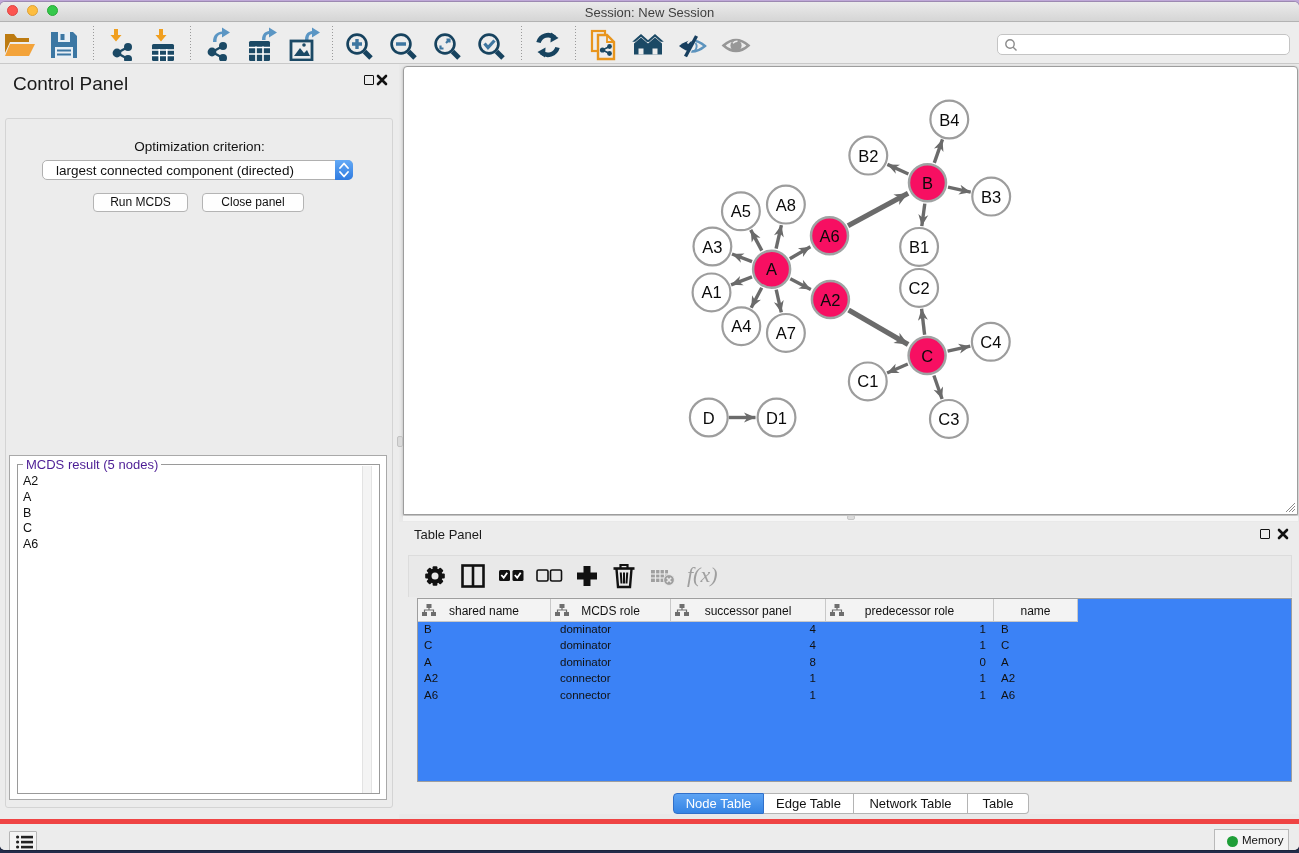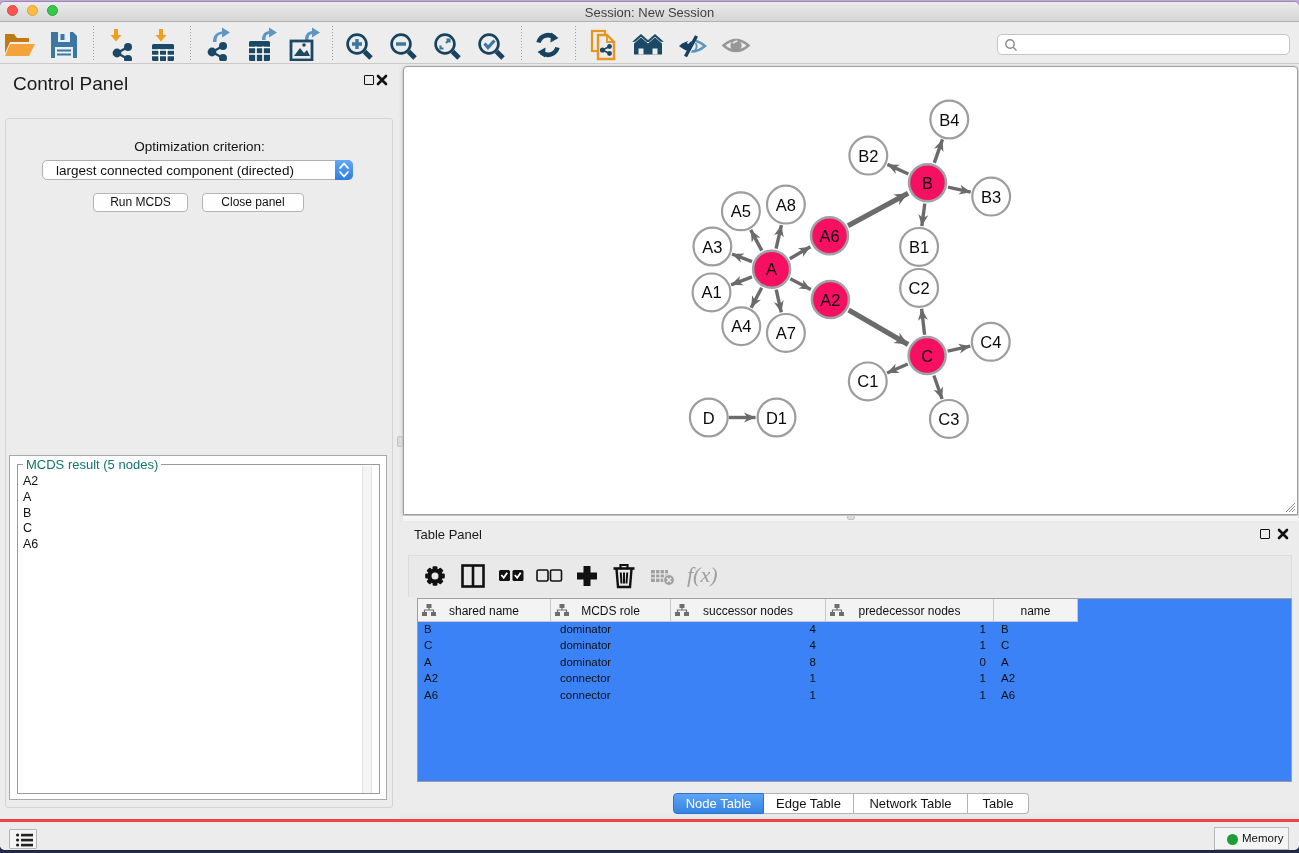--- a/index.html
+++ b/index.html
@@ -32,21 +32,21 @@
 .tab.last { border-radius:0 4px 4px 0; }
 .tab.sel { background:linear-gradient(#5da4f4,#3584e4); border-color:#3170c9; color:#fff; }
 #cp-body { position:absolute; left:5px; top:54px; width:388px; height:690px; background:#ececec; border:1px solid #d4d4d4; border-radius:3px; }
 #opt-label { position:absolute; left:0; width:100%; top:75px; text-align:center; font-size:13.5px; color:#111; }
 #combo { position:absolute; left:42px; top:96px; width:311px; height:20px; background:#fff; border:1px solid #b0b0b0; border-radius:5px; }
 #combo .txt { position:absolute; left:13px; top:2px; font-size:13.5px; color:#111; }
 #combo .btn { position:absolute; right:-1px; top:-1px; width:18px; height:20px; background:linear-gradient(#64aaf6,#2f7be0); border-radius:0 5px 5px 0; }
 .pushbtn { position:absolute; height:19px; background:#fefefe; border:1px solid #b4b4b4; border-radius:4px; font-size:12px; color:#111; text-align:center; line-height:17px; }
 #mcds-box { position:absolute; left:9px; top:391px; width:378px; height:345px; background:#fff; border:1px solid #a9a9a9; }
 #mcds-field { position:absolute; left:7px; top:8px; right:6px; bottom:5px; border:1px solid #9a9a9a; }
-#mcds-legend { position:absolute; left:5px; top:-8px; background:#fff; padding:0 3px; font-size:13px; color:#0f766e; }
+#mcds-legend { position:absolute; left:5px; top:-8px; background:#fff; padding:0 3px; font-size:13px; color:#4c1d95; }
 #mcds-list { position:absolute; left:13px; top:18px; font-size:12.5px; color:#111; line-height:15.8px; }
 #mcds-scroll { position:absolute; right:14px; top:10px; bottom:6px; width:10px; background:#f4f4f4; border-left:1px solid #e3e3e3; border-right:1px solid #e3e3e3; }
 
 
 #rp { position:absolute; left:399px; top:62px; width:900px; height:755px; background:#e9e9e9; }
 
 
 #nw { position:absolute; left:4px; top:2px; width:895px; height:449px; background:#fff; border:1px solid #9d9d9d; border-radius:4px 4px 0 0; box-shadow:0 1px 3px rgba(0,0,0,.25); }
 #nw-tb { position:absolute; left:0; top:0; width:100%; height:20px; background:linear-gradient(#f0f0f0,#d8d8d8); border-bottom:1px solid #aeaeae; border-radius:4px 4px 0 0; }
 #nw-tb .title { position:absolute; left:0; right:0; top:3px; text-align:center; font-size:12.5px; color:#333; }
@@ -58,21 +58,21 @@
 #tp-toolbar { position:absolute; left:9px; top:33px; width:884px; height:42px; background:#e9e9e9; border:1px solid #dcdcdc; border-bottom:none; }
 #tp-table { position:absolute; left:18px; top:76px; width:875px; height:184px; background:#3b82f6; border:1px solid #9e9e9e; }
 #tp-header { position:absolute; left:0; top:0; width:660px; height:23px; background:#f3f3f3; border-bottom:1px solid #c8c8c8; font-size:12px; color:#111; }
 .hcell { position:absolute; top:0; height:23px; border-right:1px solid #c8c8c8; }
 .hcell .ht { position:absolute; left:0; right:0; top:5px; text-align:center; }
 .hcell .hico { position:absolute; left:4px; top:5px; }
 .trow { position:absolute; font-size:11.5px; color:#111; line-height:16.4px; }
 .tabs2 { position:absolute; display:flex; height:21px; font-size:13px; }
 
 
-#statusbar { position:absolute; left:0; top:817px; width:1299px; height:33px; background:#ececec; border-top:3px solid #ef4444; }
+#statusbar { position:absolute; left:0; top:817px; width:1299px; height:33px; background:#ececec; border-top:5px solid #ef4444; }
 #menu-btn { position:absolute; left:9px; top:7px; width:28px; height:20px; background:#f4f4f4; border:1px solid #b5b5b5; border-radius:1px; }
 #mem-btn { position:absolute; left:1214px; top:5px; width:75px; height:23px; background:#f4f4f4; border:1px solid #b9b9b9; font-size:11.5px; color:#111; }
 #mem-btn .dot { position:absolute; left:12px; top:6px; width:11px; height:11px; border-radius:50%; background:#1e9e38; }
 #mem-btn .t { position:absolute; left:27px; top:4px; }
 #graph line.e { stroke-width:3.4; }
 #graph line.et { stroke-width:5.2; }
 </style>
 </head>
 <body>
 <div id="desktop-top"></div>
@@ -439,32 +439,32 @@
             </div>
           <div class="hcell" style="left:253px; width:155px;">
               <svg class="hico" width="14" height="13" viewBox="0 0 14 13">
                 <g fill="#6e6e6e">
                   <rect x="4.5" y="0" width="5" height="4"></rect>
                   <rect x="0" y="8" width="5" height="4"></rect>
                   <rect x="9" y="8" width="5" height="4"></rect>
                   <path d="M7,4 L7,6 M2.5,8 L2.5,6 L11.5,6 L11.5,8" stroke="#6e6e6e" fill="none" stroke-width="1.2"></path>
                 </g>
               </svg>
-              <div class="ht">successor nodes</div>
+              <div class="ht">successor panel</div>
             </div>
           <div class="hcell" style="left:408px; width:168px;">
               <svg class="hico" width="14" height="13" viewBox="0 0 14 13">
                 <g fill="#6e6e6e">
                   <rect x="4.5" y="0" width="5" height="4"></rect>
                   <rect x="0" y="8" width="5" height="4"></rect>
                   <rect x="9" y="8" width="5" height="4"></rect>
                   <path d="M7,4 L7,6 M2.5,8 L2.5,6 L11.5,6 L11.5,8" stroke="#6e6e6e" fill="none" stroke-width="1.2"></path>
                 </g>
               </svg>
-              <div class="ht">predecessor nodes</div>
+              <div class="ht">predecessor role</div>
             </div>
           <div class="hcell" style="left:576px; width:84px;">
               <div class="ht">name</div>
             </div>
         </div>
         <div class="trow" style="left:6px; top:22px;">B<br>C<br>A<br>A2<br>A6</div>
         <div class="trow" style="left:142px; top:22px;">dominator<br>dominator<br>dominator<br>connector<br>connector</div>
         <div class="trow" style="left:250px; top:22px; width:148px; text-align:right;">4<br>4<br>8<br>1<br>1</div>
         <div class="trow" style="left:406px; top:22px; width:162px; text-align:right;">1<br>1<br>0<br>1<br>1</div>
         <div class="trow" style="left:583px; top:22px;">B<br>C<br>A<br>A2<br>A6</div>

